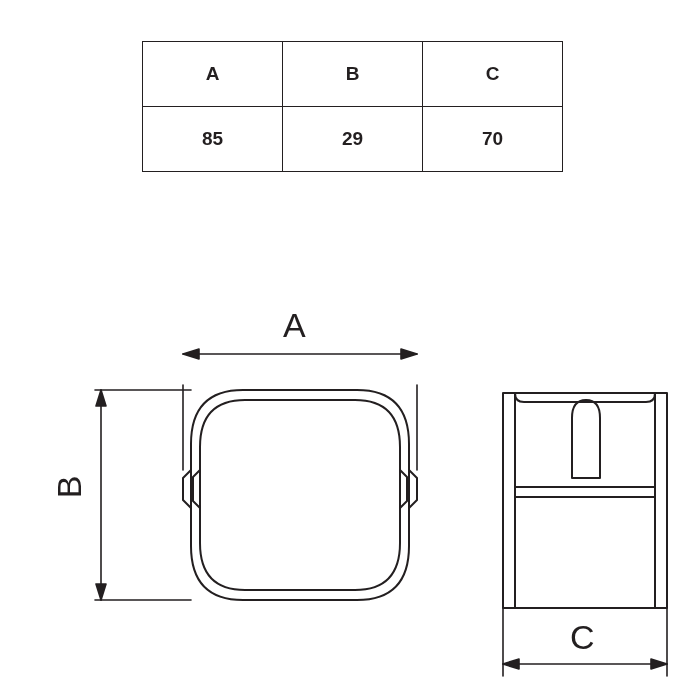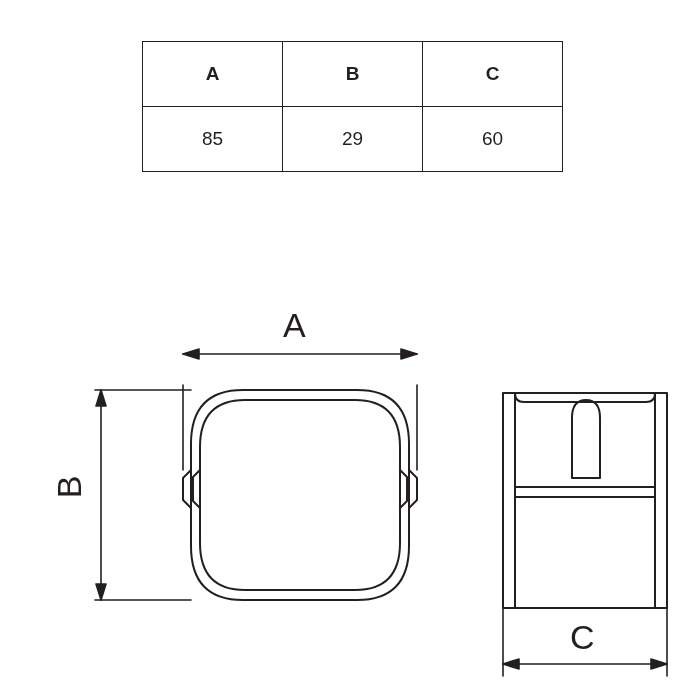--- a/index.html
+++ b/index.html
@@ -37,21 +37,21 @@
     font-size: 19px;
     color: #231f20;
     height: 62px;
     vertical-align: middle;
     width: 137px;
   }
   .dim-table th {
     font-weight: bold;
   }
   .dim-table td {
-    font-weight: normal;
+    font-weight: bold;
   }
 
   
   #drawing {
     position: absolute;
     left: 0;
     top: 0;
     width: 700px;
     height: 700px;
   }
@@ -80,21 +80,21 @@
       <tr>
         <th>A</th>
         <th>B</th>
         <th>C</th>
       </tr>
     </thead>
     <tbody>
       <tr>
         <td>85</td>
         <td>29</td>
-        <td>60</td>
+        <td>70</td>
       </tr>
     </tbody>
   </table>
 
   <svg id="drawing" viewBox="0 0 700 700">
     <g fill="none" stroke="#231f20" stroke-width="2" stroke-linejoin="round" stroke-linecap="round">
 
       <g>
 
         <path d="M 243 390

